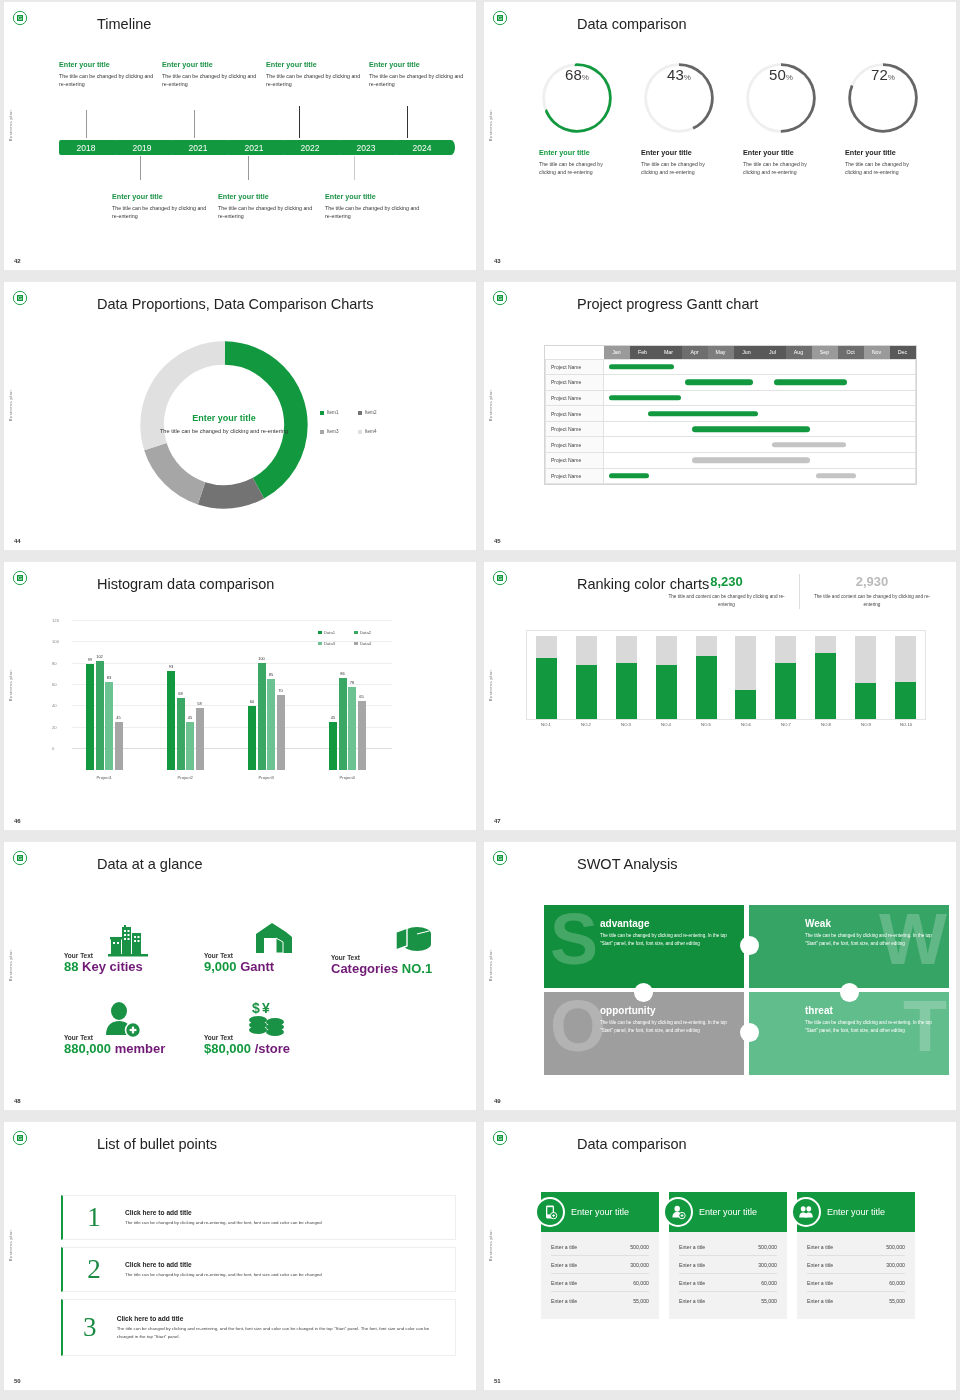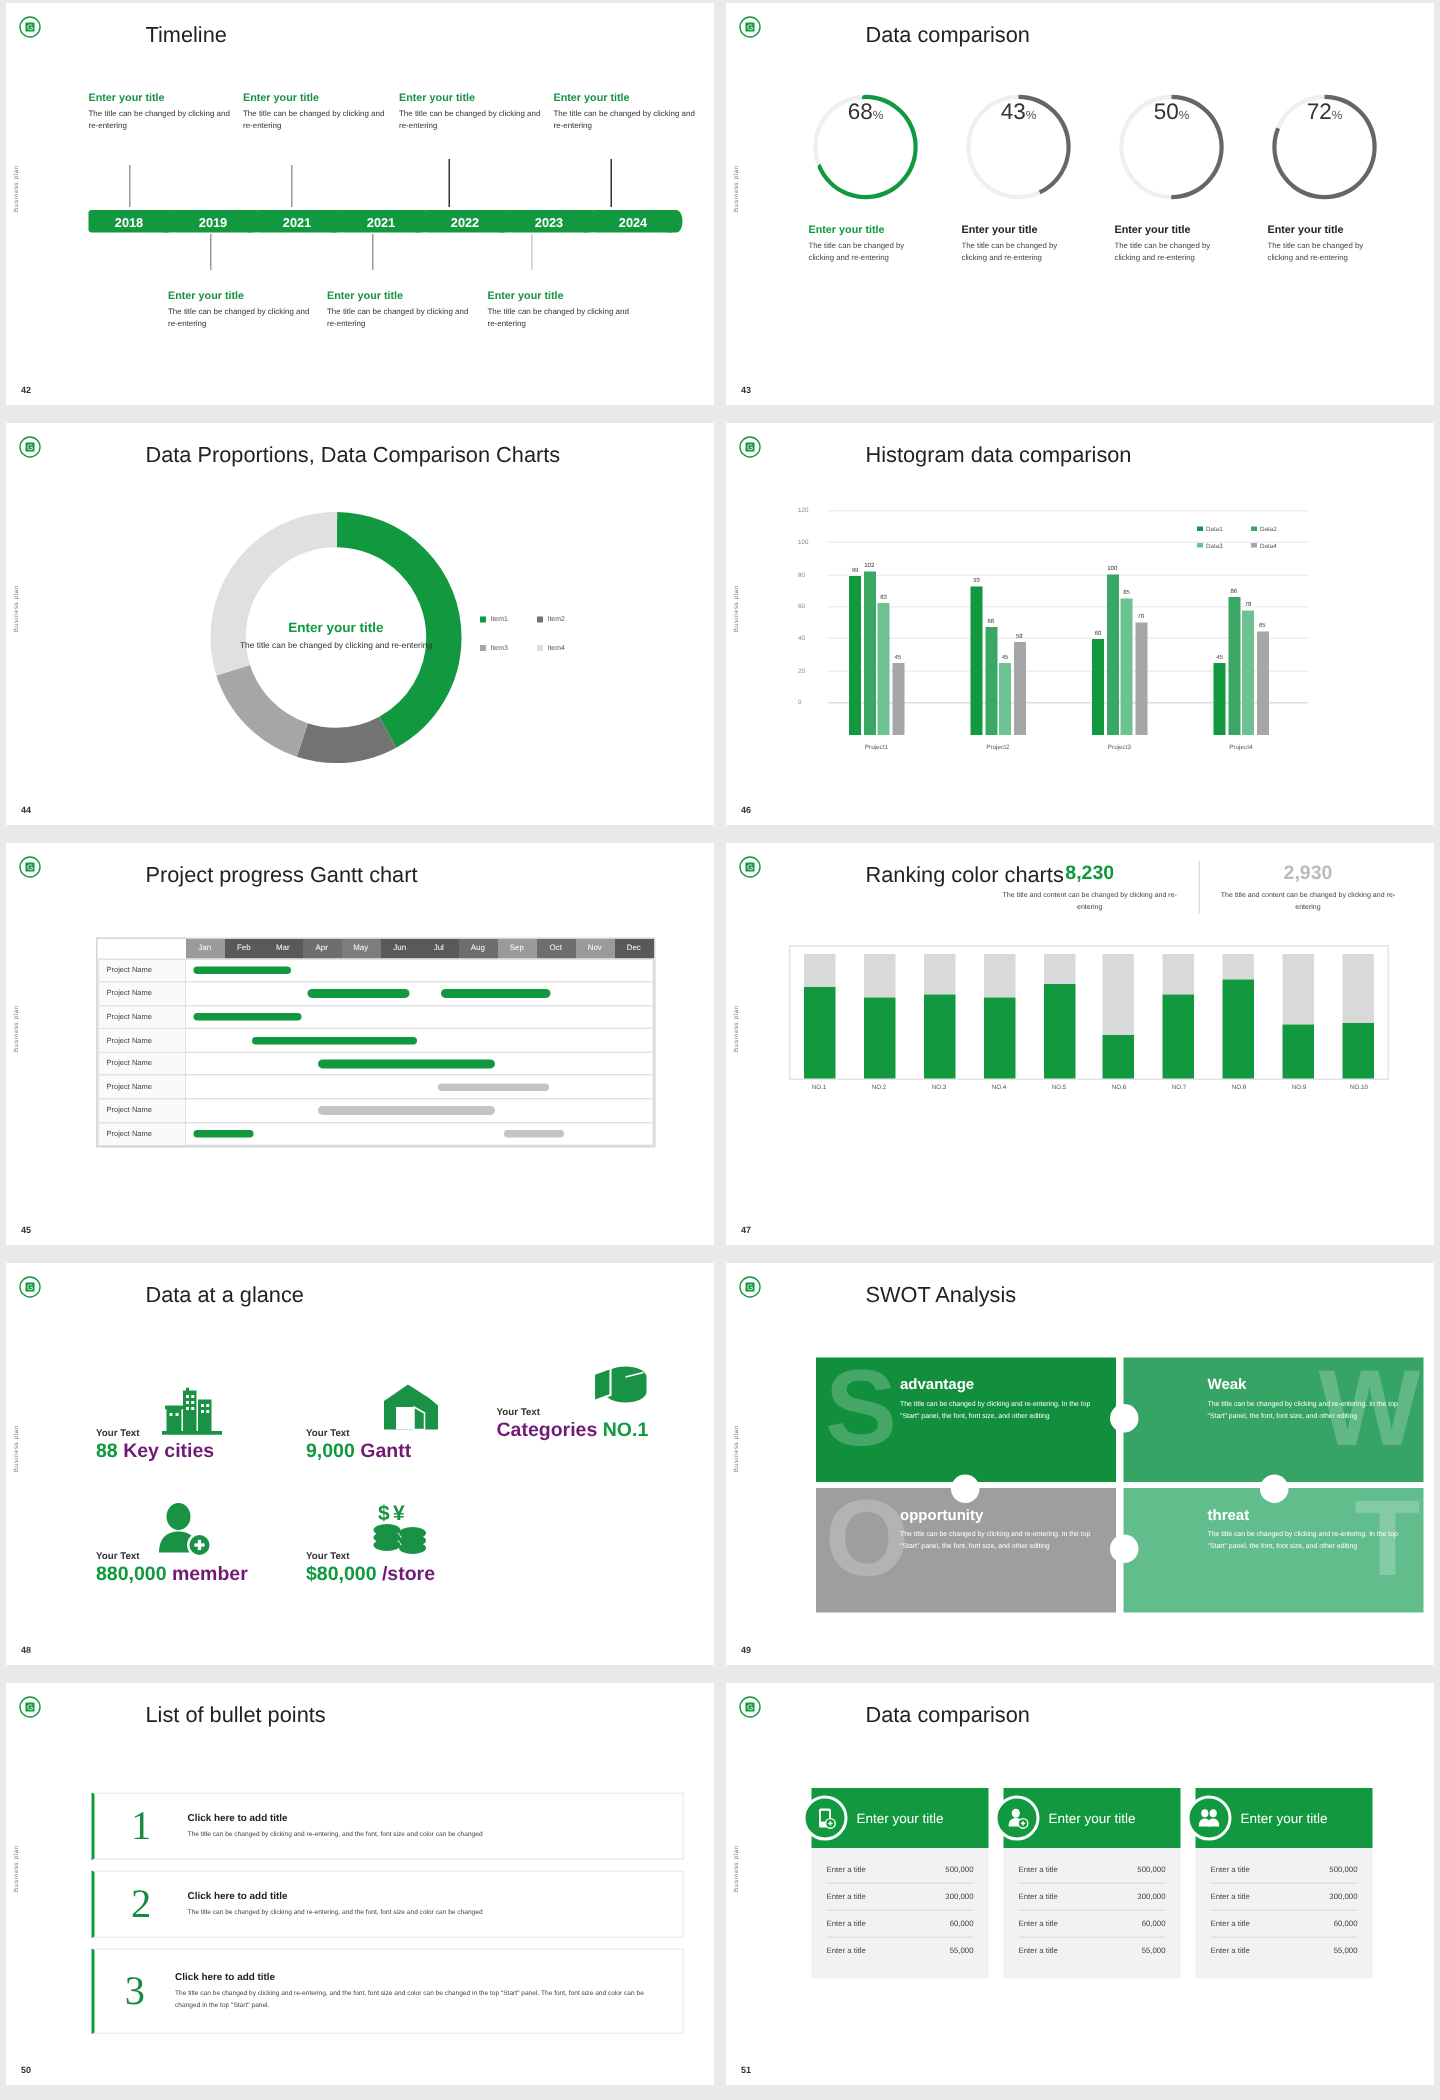--- a/index.html
+++ b/index.html
@@ -22,21 +22,21 @@
   .stitle { position: absolute; left: 57px; top: 14px; font-size: 14.5px; color: #222; font-weight: normal; margin-left: 36px; }
 
   
   .tl-top { position: absolute; top: 58px; left: 55px; width: 400px; height: 60px; }
   .tl-bot { position: absolute; top: 190px; left: 55px; width: 400px; height: 60px; }
   .tl-item { position: absolute; width: 98px; }
   .tl-h { color: #1a9245; font-size: 7.2px; font-weight: bold; margin-bottom: 3px; }
   .tl-p { color: #333; font-size: 5.3px; line-height: 1.55; }
   .tl-bar { position: absolute; left: 55px; top: 138px; display: flex; }
   .yr { position: relative; width: 54px; height: 15px; background: #12993f; color: #fff;
-        font-size: 8.5px; font-weight: bold; display: flex; align-items: center; justify-content: center;
+        font-size: 8.5px; font-weight: normal; display: flex; align-items: center; justify-content: center;
         border-radius: 2px; margin-right: 2px; }
   .yr:after { content: ""; position: absolute; right: -6px; top: 0; width: 10px; height: 15px;
         background: #12993f; border-radius: 0 40% 40% 0 / 0 50% 50% 0; }
   .tick { position: absolute; width: 1px; background: #999; }
   .tick.dark { background: #333; }
 
   
   .rings { position: absolute; top: 58px; left: 55px; display: flex; gap: 26px; }
   .ringbox { width: 76px; }
   .ring { width: 76px; height: 76px; border-radius: 50%; display: flex; align-items: center; justify-content: center; position: relative; }
@@ -304,130 +304,20 @@
       <div class="dleg">
           <i style="background:#a6a6a6"></i>
           <span>Item3</span>
         </div>
       <div class="dleg">
           <i style="background:#e0e0e0"></i>
           <span>Item4</span>
         </div>
     </div>
     <div class="pagenum">44</div>
-  </div>
-
-  <div class="slide">
-    <svg class="logo" viewBox="0 0 24 24">
-        <circle cx="12" cy="12" r="10" fill="none" stroke="#12993f" stroke-width="1.4"></circle>
-        <rect x="7.5" y="7.5" width="9" height="9" fill="#12993f"></rect>
-        <text x="12" y="15" font-size="8" fill="#fff" text-anchor="middle">G</text>
-      </svg>
-    <div class="sidebar-label">Business plan</div>
-    <div class="stitle">Histogram data comparison</div>
-
-    <div class="hist">
-      <div class="haxis">
-        <div class="hgrid" style="top:0"></div>
-          <div class="hylab" style="top:0">120</div>
-        <div class="hgrid" style="top:21.3px"></div>
-          <div class="hylab" style="top:21.3px">100</div>
-        <div class="hgrid" style="top:42.6px"></div>
-          <div class="hylab" style="top:42.6px">80</div>
-        <div class="hgrid" style="top:64px"></div>
-          <div class="hylab" style="top:64px">60</div>
-        <div class="hgrid" style="top:85.3px"></div>
-          <div class="hylab" style="top:85.3px">40</div>
-        <div class="hgrid" style="top:106.6px"></div>
-          <div class="hylab" style="top:106.6px">20</div>
-        <div class="hgrid" style="top:128px;background:#ddd"></div>
-          <div class="hylab" style="top:128px">0</div>
-      </div>
-
-      <div class="hgroup" style="left:34px">
-        <div class="hbar" style="height:105.6px;background:#12993f">
-            <span>99</span>
-          </div>
-        <div class="hbar" style="height:108.8px;background:#3aa864">
-            <span>102</span>
-          </div>
-        <div class="hbar" style="height:88.5px;background:#6cc291">
-            <span>83</span>
-          </div>
-        <div class="hbar" style="height:48px;background:#a6a6a6">
-            <span>45</span>
-          </div>
-        <div class="hcat">Project1</div>
-      </div>
-      <div class="hgroup" style="left:115px">
-        <div class="hbar" style="height:99.2px;background:#12993f">
-            <span>93</span>
-          </div>
-        <div class="hbar" style="height:72.5px;background:#3aa864">
-            <span>68</span>
-          </div>
-        <div class="hbar" style="height:48px;background:#6cc291">
-            <span>45</span>
-          </div>
-        <div class="hbar" style="height:61.9px;background:#a6a6a6">
-            <span>58</span>
-          </div>
-        <div class="hcat">Project2</div>
-      </div>
-      <div class="hgroup" style="left:196px">
-        <div class="hbar" style="height:64px;background:#12993f">
-            <span>60</span>
-          </div>
-        <div class="hbar" style="height:106.6px;background:#3aa864">
-            <span>100</span>
-          </div>
-        <div class="hbar" style="height:90.6px;background:#6cc291">
-            <span>85</span>
-          </div>
-        <div class="hbar" style="height:74.6px;background:#a6a6a6">
-            <span>70</span>
-          </div>
-        <div class="hcat">Project3</div>
-      </div>
-      <div class="hgroup" style="left:277px">
-        <div class="hbar" style="height:48px;background:#12993f">
-            <span>45</span>
-          </div>
-        <div class="hbar" style="height:91.7px;background:#3aa864">
-            <span>86</span>
-          </div>
-        <div class="hbar" style="height:83.2px;background:#6cc291">
-            <span>78</span>
-          </div>
-        <div class="hbar" style="height:69.3px;background:#a6a6a6">
-            <span>65</span>
-          </div>
-        <div class="hcat">Project4</div>
-      </div>
-
-      <div class="hlegend">
-        <div class="hleg">
-            <i style="background:#12993f"></i>
-            <span>Data1</span>
-          </div>
-        <div class="hleg">
-            <i style="background:#3aa864"></i>
-            <span>Data2</span>
-          </div>
-        <div class="hleg">
-            <i style="background:#6cc291"></i>
-            <span>Data3</span>
-          </div>
-        <div class="hleg">
-            <i style="background:#a6a6a6"></i>
-            <span>Data4</span>
-          </div>
-      </div>
-    </div>
-    <div class="pagenum">46</div>
   </div>
 
   <div class="slide rightcol">
     <svg class="logo" viewBox="0 0 24 24">
         <circle cx="12" cy="12" r="10" fill="none" stroke="#12993f" stroke-width="1.4"></circle>
         <rect x="7.5" y="7.5" width="9" height="9" fill="#12993f"></rect>
         <text x="12" y="15" font-size="8" fill="#fff" text-anchor="middle">G</text>
       </svg>
     <div class="sidebar-label">Business plan</div>
     <div class="stitle">Project progress Gantt chart</div>
@@ -499,20 +389,130 @@
                 <div class="gbar" style="left:5px;width:40px;background:#12993f"></div>
                 <div class="gbar" style="left:212px;width:40px;background:#c4c4c4"></div>
               </td>
             </tr>
       </tbody>
         </table>
     </div>
     <div class="pagenum">45</div>
   </div>
 
+  <div class="slide">
+    <svg class="logo" viewBox="0 0 24 24">
+        <circle cx="12" cy="12" r="10" fill="none" stroke="#12993f" stroke-width="1.4"></circle>
+        <rect x="7.5" y="7.5" width="9" height="9" fill="#12993f"></rect>
+        <text x="12" y="15" font-size="8" fill="#fff" text-anchor="middle">G</text>
+      </svg>
+    <div class="sidebar-label">Business plan</div>
+    <div class="stitle">Histogram data comparison</div>
+
+    <div class="hist">
+      <div class="haxis">
+        <div class="hgrid" style="top:0"></div>
+          <div class="hylab" style="top:0">120</div>
+        <div class="hgrid" style="top:21.3px"></div>
+          <div class="hylab" style="top:21.3px">100</div>
+        <div class="hgrid" style="top:42.6px"></div>
+          <div class="hylab" style="top:42.6px">80</div>
+        <div class="hgrid" style="top:64px"></div>
+          <div class="hylab" style="top:64px">60</div>
+        <div class="hgrid" style="top:85.3px"></div>
+          <div class="hylab" style="top:85.3px">40</div>
+        <div class="hgrid" style="top:106.6px"></div>
+          <div class="hylab" style="top:106.6px">20</div>
+        <div class="hgrid" style="top:128px;background:#ddd"></div>
+          <div class="hylab" style="top:128px">0</div>
+      </div>
+
+      <div class="hgroup" style="left:34px">
+        <div class="hbar" style="height:105.6px;background:#12993f">
+            <span>99</span>
+          </div>
+        <div class="hbar" style="height:108.8px;background:#3aa864">
+            <span>102</span>
+          </div>
+        <div class="hbar" style="height:88.5px;background:#6cc291">
+            <span>83</span>
+          </div>
+        <div class="hbar" style="height:48px;background:#a6a6a6">
+            <span>45</span>
+          </div>
+        <div class="hcat">Project1</div>
+      </div>
+      <div class="hgroup" style="left:115px">
+        <div class="hbar" style="height:99.2px;background:#12993f">
+            <span>93</span>
+          </div>
+        <div class="hbar" style="height:72.5px;background:#3aa864">
+            <span>68</span>
+          </div>
+        <div class="hbar" style="height:48px;background:#6cc291">
+            <span>45</span>
+          </div>
+        <div class="hbar" style="height:61.9px;background:#a6a6a6">
+            <span>58</span>
+          </div>
+        <div class="hcat">Project2</div>
+      </div>
+      <div class="hgroup" style="left:196px">
+        <div class="hbar" style="height:64px;background:#12993f">
+            <span>60</span>
+          </div>
+        <div class="hbar" style="height:106.6px;background:#3aa864">
+            <span>100</span>
+          </div>
+        <div class="hbar" style="height:90.6px;background:#6cc291">
+            <span>85</span>
+          </div>
+        <div class="hbar" style="height:74.6px;background:#a6a6a6">
+            <span>70</span>
+          </div>
+        <div class="hcat">Project3</div>
+      </div>
+      <div class="hgroup" style="left:277px">
+        <div class="hbar" style="height:48px;background:#12993f">
+            <span>45</span>
+          </div>
+        <div class="hbar" style="height:91.7px;background:#3aa864">
+            <span>86</span>
+          </div>
+        <div class="hbar" style="height:83.2px;background:#6cc291">
+            <span>78</span>
+          </div>
+        <div class="hbar" style="height:69.3px;background:#a6a6a6">
+            <span>65</span>
+          </div>
+        <div class="hcat">Project4</div>
+      </div>
+
+      <div class="hlegend">
+        <div class="hleg">
+            <i style="background:#12993f"></i>
+            <span>Data1</span>
+          </div>
+        <div class="hleg">
+            <i style="background:#3aa864"></i>
+            <span>Data2</span>
+          </div>
+        <div class="hleg">
+            <i style="background:#6cc291"></i>
+            <span>Data3</span>
+          </div>
+        <div class="hleg">
+            <i style="background:#a6a6a6"></i>
+            <span>Data4</span>
+          </div>
+      </div>
+    </div>
+    <div class="pagenum">46</div>
+  </div>
+
   <div class="slide rightcol">
     <svg class="logo" viewBox="0 0 24 24">
         <circle cx="12" cy="12" r="10" fill="none" stroke="#12993f" stroke-width="1.4"></circle>
         <rect x="7.5" y="7.5" width="9" height="9" fill="#12993f"></rect>
         <text x="12" y="15" font-size="8" fill="#fff" text-anchor="middle">G</text>
       </svg>
     <div class="sidebar-label">Business plan</div>
     <div class="stitle">Ranking color charts</div>
 
     <div class="ranknums">
@@ -623,21 +623,21 @@
       <svg class="ic" style="left:48px;top:-30px" width="42" height="34" viewBox="0 0 42 34">
           <path d="M4 12 L20 1 L34 10 L34 31 L4 31 Z" fill="#1a9245"></path>
           <path d="M34 10 L40 15 L40 31 L34 31 Z" fill="#1a9245"></path>
           <path d="M12 16 L24 16 L24 31 L12 31 Z" fill="#fff"></path>
           <path d="M24 16 L31 20 L31 31 L24 31 Z" fill="#1a9245" stroke="#fff" stroke-width="1"></path>
         </svg>
       <div class="yt">Your Text</div>
       <div class="val"><span>9,000</span> <span class="dk">Gantt</span></div>
     </div>
 
-    <div class="gl" style="left:327px;top:96px">
+    <div class="gl" style="left:327px;top:112px">
       <svg class="ic" style="left:62px;top:-32px" width="40" height="34" viewBox="0 0 40 34">
           <ellipse cx="24" cy="12" rx="14" ry="7" fill="#1a9245"></ellipse>
           <path d="M10 12 L10 22 A14 7 0 0 0 38 22 L38 12 Z" fill="#1a9245"></path>
           <path d="M3 10 L14 6 L14 24 L3 28 Z" fill="#1a9245" stroke="#fff" stroke-width="1.4"></path>
           <path d="M14 6 L22 10 L14 14 Z" fill="#fff" opacity=".0"></path>
           <path d="M24 12 L36 9" stroke="#fff" stroke-width="1.2" fill="none"></path>
         </svg>
       <div class="yt">Your Text</div>
       <div class="val"><span class="dk">Categories</span> <span>NO.1</span></div>
     </div>

